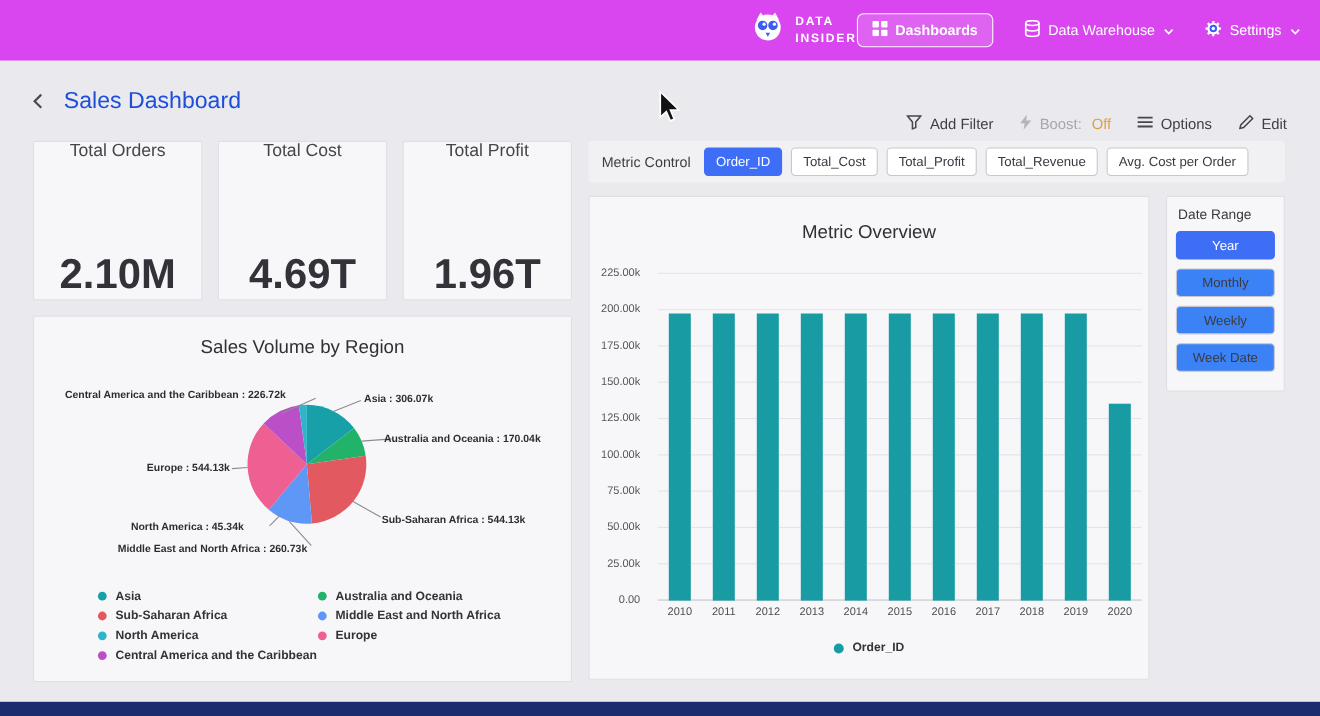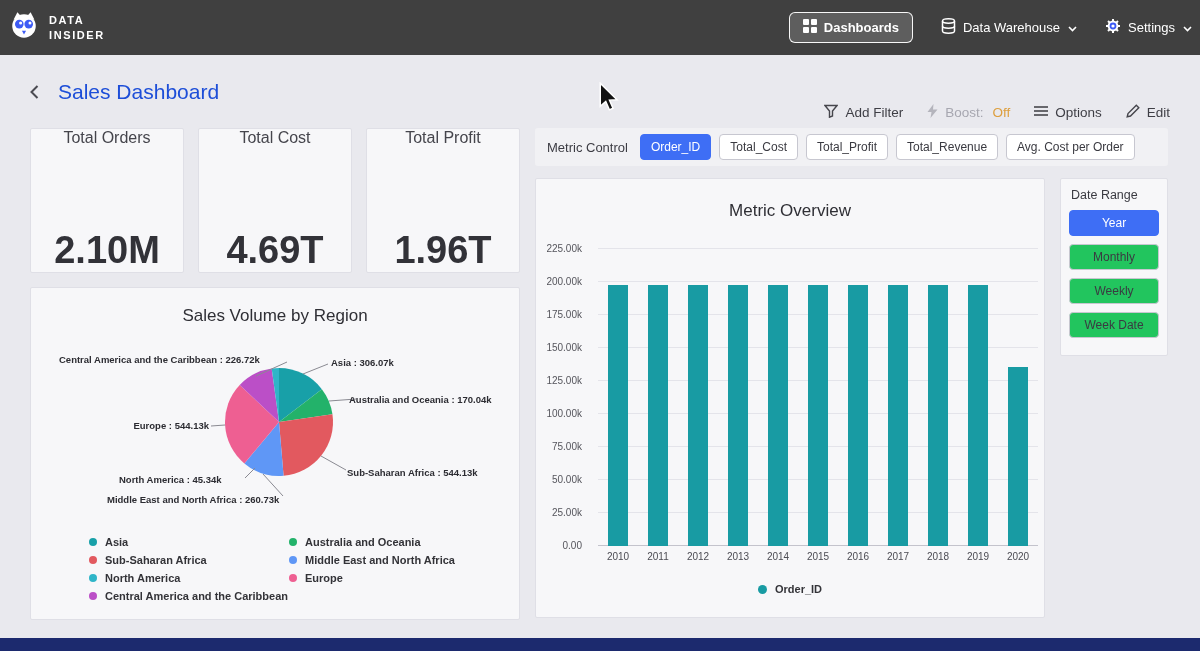--- a/index.html
+++ b/index.html
@@ -1,21 +1,21 @@
 <!DOCTYPE html>
 <html><head>
 <meta charset="utf-8">
 <style>
   * { box-sizing: border-box; margin: 0; padding: 0; }
   body { font-family: "Liberation Sans", "DejaVu Sans", sans-serif; background:#ccc; }
   .screen { position:relative; width:1200px; height:651px; background:#e9e9ee; overflow:hidden; }
 
   
-  .navbar { position:absolute; top:0; left:0; width:1200px; height:55px; background:#404040;
-            display:flex; align-items:center; justify-content:space-between; padding:0 8px; color:#fff; }
+  .navbar { position:absolute; top:0; left:0; width:1200px; height:55px; background:#d946ef;
+            display:flex; align-items:center; justify-content:flex-end; padding:0 18px; color:#fff; }
   .brand { display:flex; align-items:center; gap:9px; }
   .brand-text { font-size:11px; font-weight:700; letter-spacing:1.6px; line-height:1.35; }
   .nav-right { display:flex; align-items:center; gap:28px; font-size:13px; }
   .nav-item { display:flex; align-items:center; gap:7px; cursor:pointer; white-space:nowrap; }
   .nav-pill { background:rgba(255,255,255,0.16); border:1.5px solid rgba(255,255,255,0.95);
               border-radius:6px; padding:6px 13px; font-weight:600; }
   .chev { margin-left:1px; }
 
   
   .page-header { position:absolute; top:76px; left:26px; right:30px; height:32px; display:flex; align-items:center; }
@@ -56,21 +56,21 @@
   .bar-xlabels { position:absolute; left:62px; top:372px; width:440px; display:flex; }
   .xtick { flex:1; text-align:center; font-size:10px; color:#4c4c53; }
   .bar-legend { position:absolute; left:0; right:0; top:404px; display:flex; align-items:center;
                 justify-content:center; gap:8px; font-size:11px; font-weight:700; color:#333338; }
   .legend-dot { width:9px; height:9px; border-radius:50%; display:inline-block; }
 
   
   .date-card { left:1060px; top:178px; width:108px; height:178px; padding:9px 8px; }
   .date-title { font-size:12.5px; font-weight:500; color:#3a3a41; margin-bottom:8px; margin-left:2px; }
   .date-btn { display:block; width:100%; margin-bottom:8px; padding:5px 0; text-align:center;
-              font-size:12px; color:#3a3a41; background:#22c55e; border:1px solid #c7c7d0; border-radius:4px;
+              font-size:12px; color:#3a3a41; background:#3b82f6; border:1px solid #c7c7d0; border-radius:4px;
               font-family:inherit; cursor:pointer; }
   .date-btn.selected { background:#3e6ef5; border-color:#3e6ef5; color:#fff; }
 
   
   .pie-card { left:30px; top:287px; width:490px; height:333px; }
   .pie-area { position:absolute; top:52px; left:0; width:490px; height:192px; }
   .pie-svg { position:absolute; top:0; left:0; }
   .pie-callout { position:absolute; font-size:9.5px; font-weight:600; color:#2c2c32; white-space:nowrap; }
   .pie-legend { position:absolute; top:248px; left:58px; display:flex; }
   .pl-col { width:200px; }

